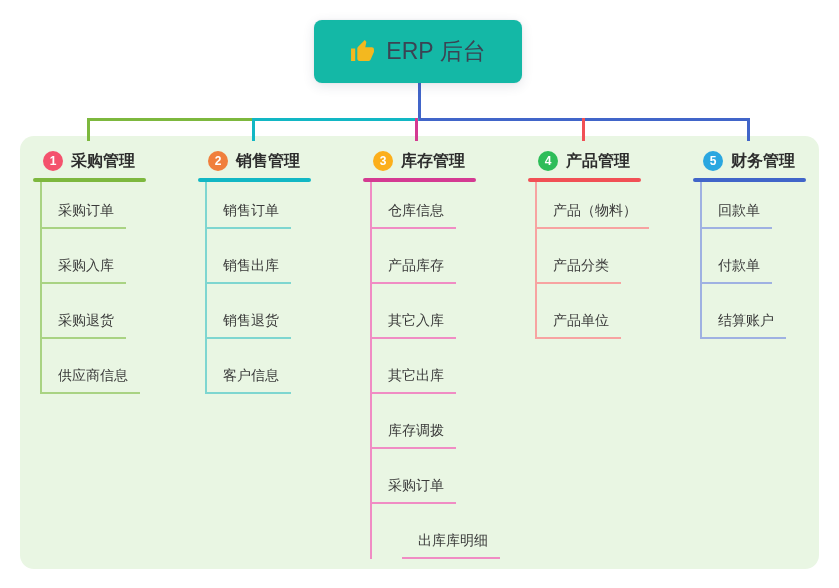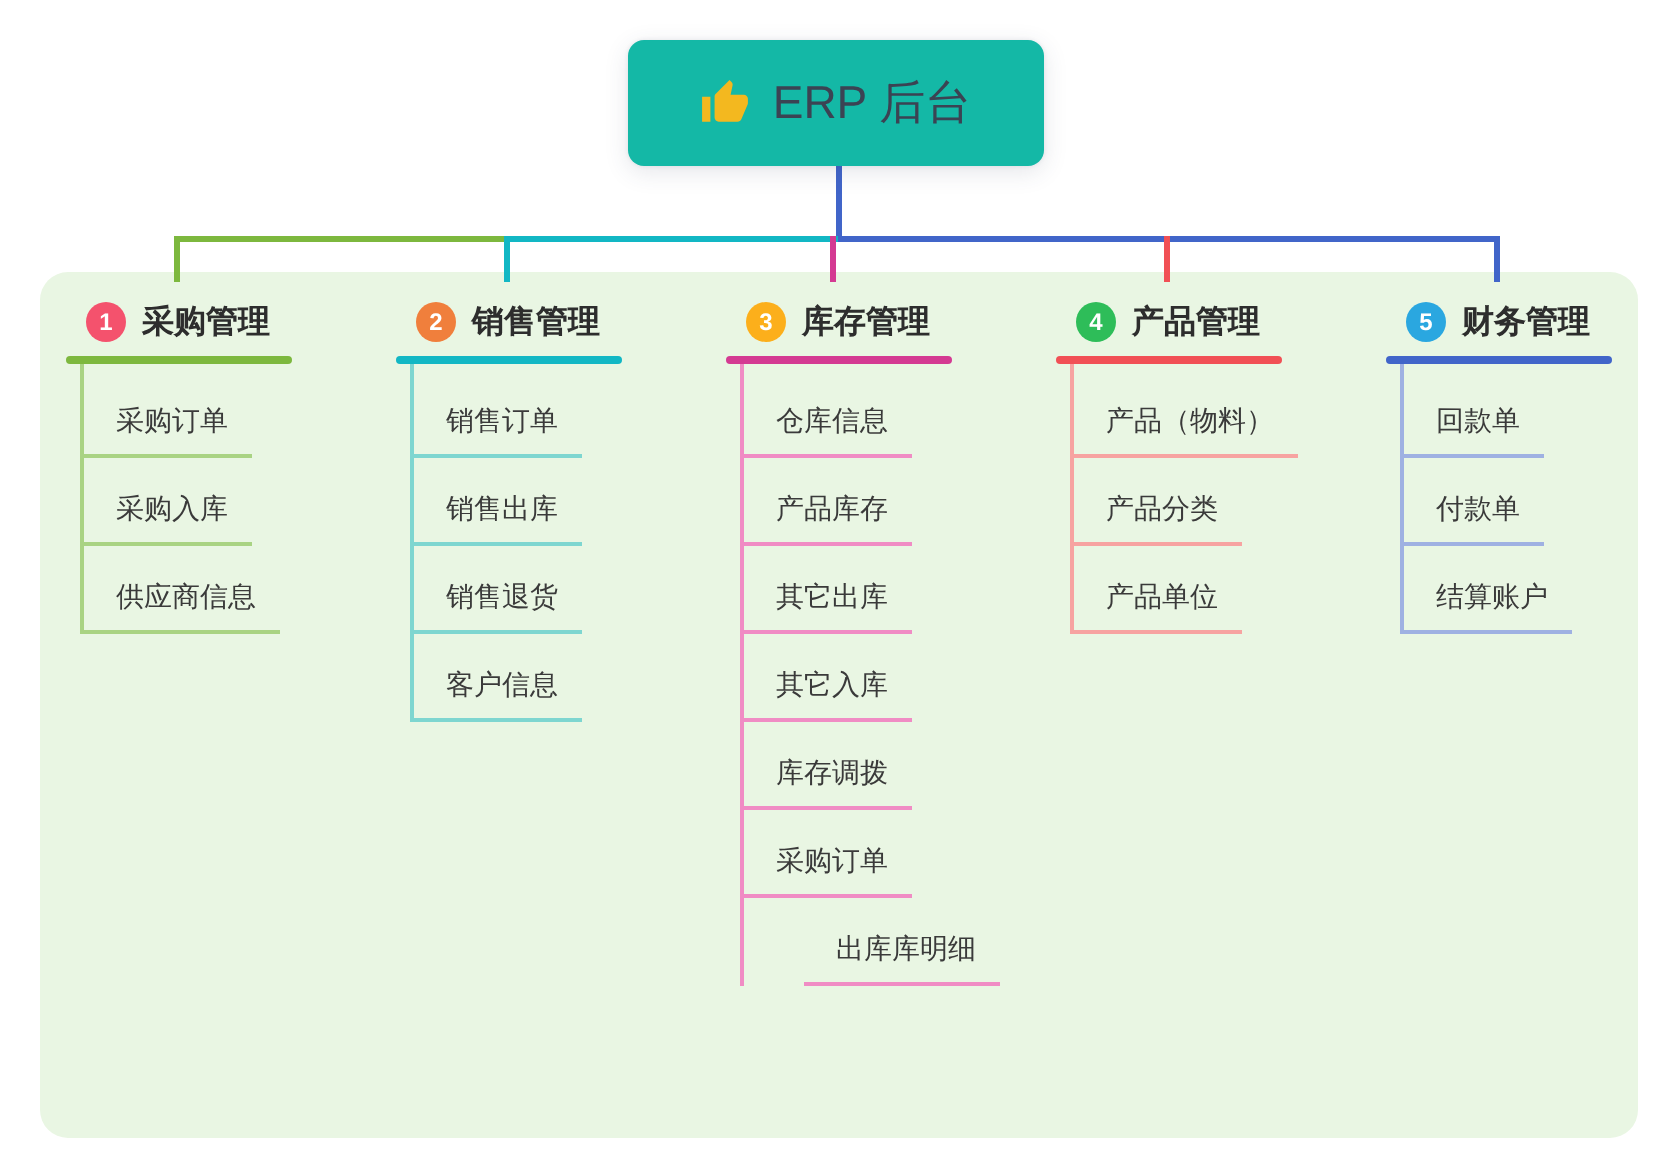--- a/index.html
+++ b/index.html
@@ -40,21 +40,21 @@
   .hdr{display:flex;align-items:center;gap:8px;padding-left:10px;height:26px;cursor:default;}
   .badge{
     width:20px;height:20px;border-radius:50%;flex:0 0 auto;
     color:#fff;font-size:12px;font-weight:bold;
     display:flex;align-items:center;justify-content:center;
   }
   .hdr-title{font-size:16px;font-weight:600;color:#2d2d2d;white-space:nowrap;}
   .hdr-line{height:4px;width:113px;border-radius:2px;margin-top:4px;}
   .kids{margin-left:7px;border-left:2px solid transparent;}
   .row{
-    width:max-content;min-width:70px;height:44px;
+    width:max-content;min-width:70px;height:55px;
     display:flex;align-items:flex-end;
     padding:0 12px 7px 16px;box-sizing:border-box;
     border-bottom:2px solid transparent;
     font-size:14px;color:#3a3a3a;white-space:nowrap;
   }
   .row:first-child{height:47px;}
 </style>
 </head>
 <body style="background: rgb(255, 255, 255);">
 
@@ -81,20 +81,21 @@
 
 <div class="branch b1">
   <div class="hdr">
     <span class="badge" style="background-color: rgb(244, 82, 109);">1</span>
     <span class="hdr-title">采购管理</span>
   </div>
   <div class="hdr-line" style="background-color: rgb(125, 184, 62);"></div>
   <div class="kids" style="border-left-color: rgb(169, 211, 131);">
     <div class="row" style="border-bottom-color: rgb(169, 211, 131);">采购订单</div>
     <div class="row" style="border-bottom-color: rgb(169, 211, 131);">采购入库</div>
+    <div class="row" style="border-bottom-color: rgb(169, 211, 131);">采购退货</div>
     <div class="row" style="border-bottom-color: rgb(169, 211, 131);">供应商信息</div>
   </div>
 </div>
 
 <div class="branch b2">
   <div class="hdr">
     <span class="badge" style="background-color: rgb(240, 127, 60);">2</span>
     <span class="hdr-title">销售管理</span>
   </div>
   <div class="hdr-line" style="background-color: rgb(18, 183, 196);"></div>
@@ -108,22 +109,22 @@
 
 <div class="branch b3">
   <div class="hdr">
     <span class="badge" style="background-color: rgb(252, 175, 27);">3</span>
     <span class="hdr-title">库存管理</span>
   </div>
   <div class="hdr-line" style="background-color: rgb(212, 58, 146);"></div>
   <div class="kids" style="border-left-color: rgb(240, 140, 196);">
     <div class="row" style="border-bottom-color: rgb(240, 140, 196);">仓库信息</div>
     <div class="row" style="border-bottom-color: rgb(240, 140, 196);">产品库存</div>
+    <div class="row" style="border-bottom-color: rgb(240, 140, 196);">其它入库</div>
     <div class="row" style="border-bottom-color: rgb(240, 140, 196);">其它出库</div>
-    <div class="row" style="border-bottom-color: rgb(240, 140, 196);">其它入库</div>
     <div class="row" style="border-bottom-color: rgb(240, 140, 196);">库存调拨</div>
     <div class="row" style="border-bottom-color: rgb(240, 140, 196);">采购订单</div>
     <div class="row" style="border-bottom-color: rgb(240, 140, 196); margin-left: 30px;">出库库明细</div>
   </div>
 </div>
 
 <div class="branch b4">
   <div class="hdr">
     <span class="badge" style="background-color: rgb(46, 189, 89);">4</span>
     <span class="hdr-title">产品管理</span>

